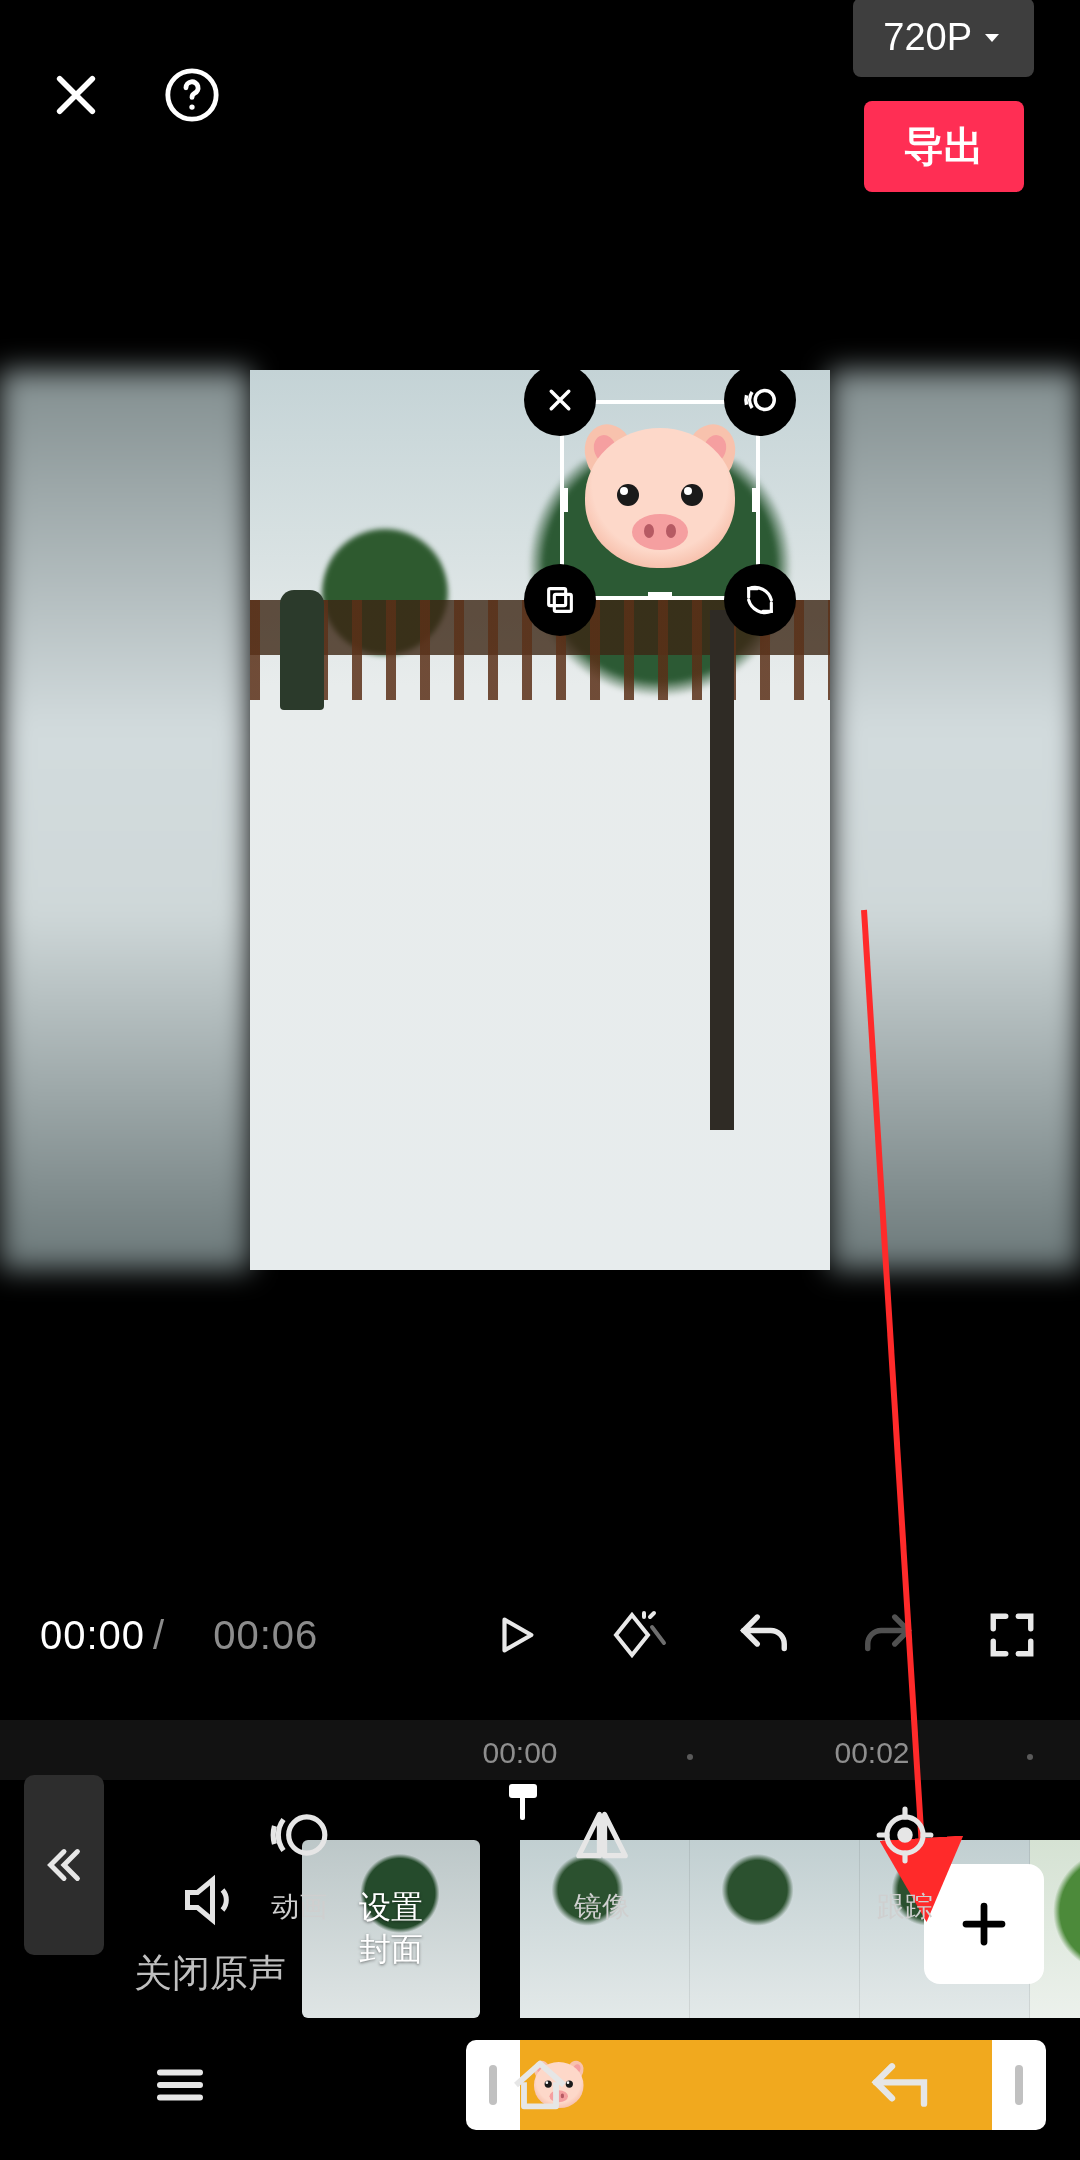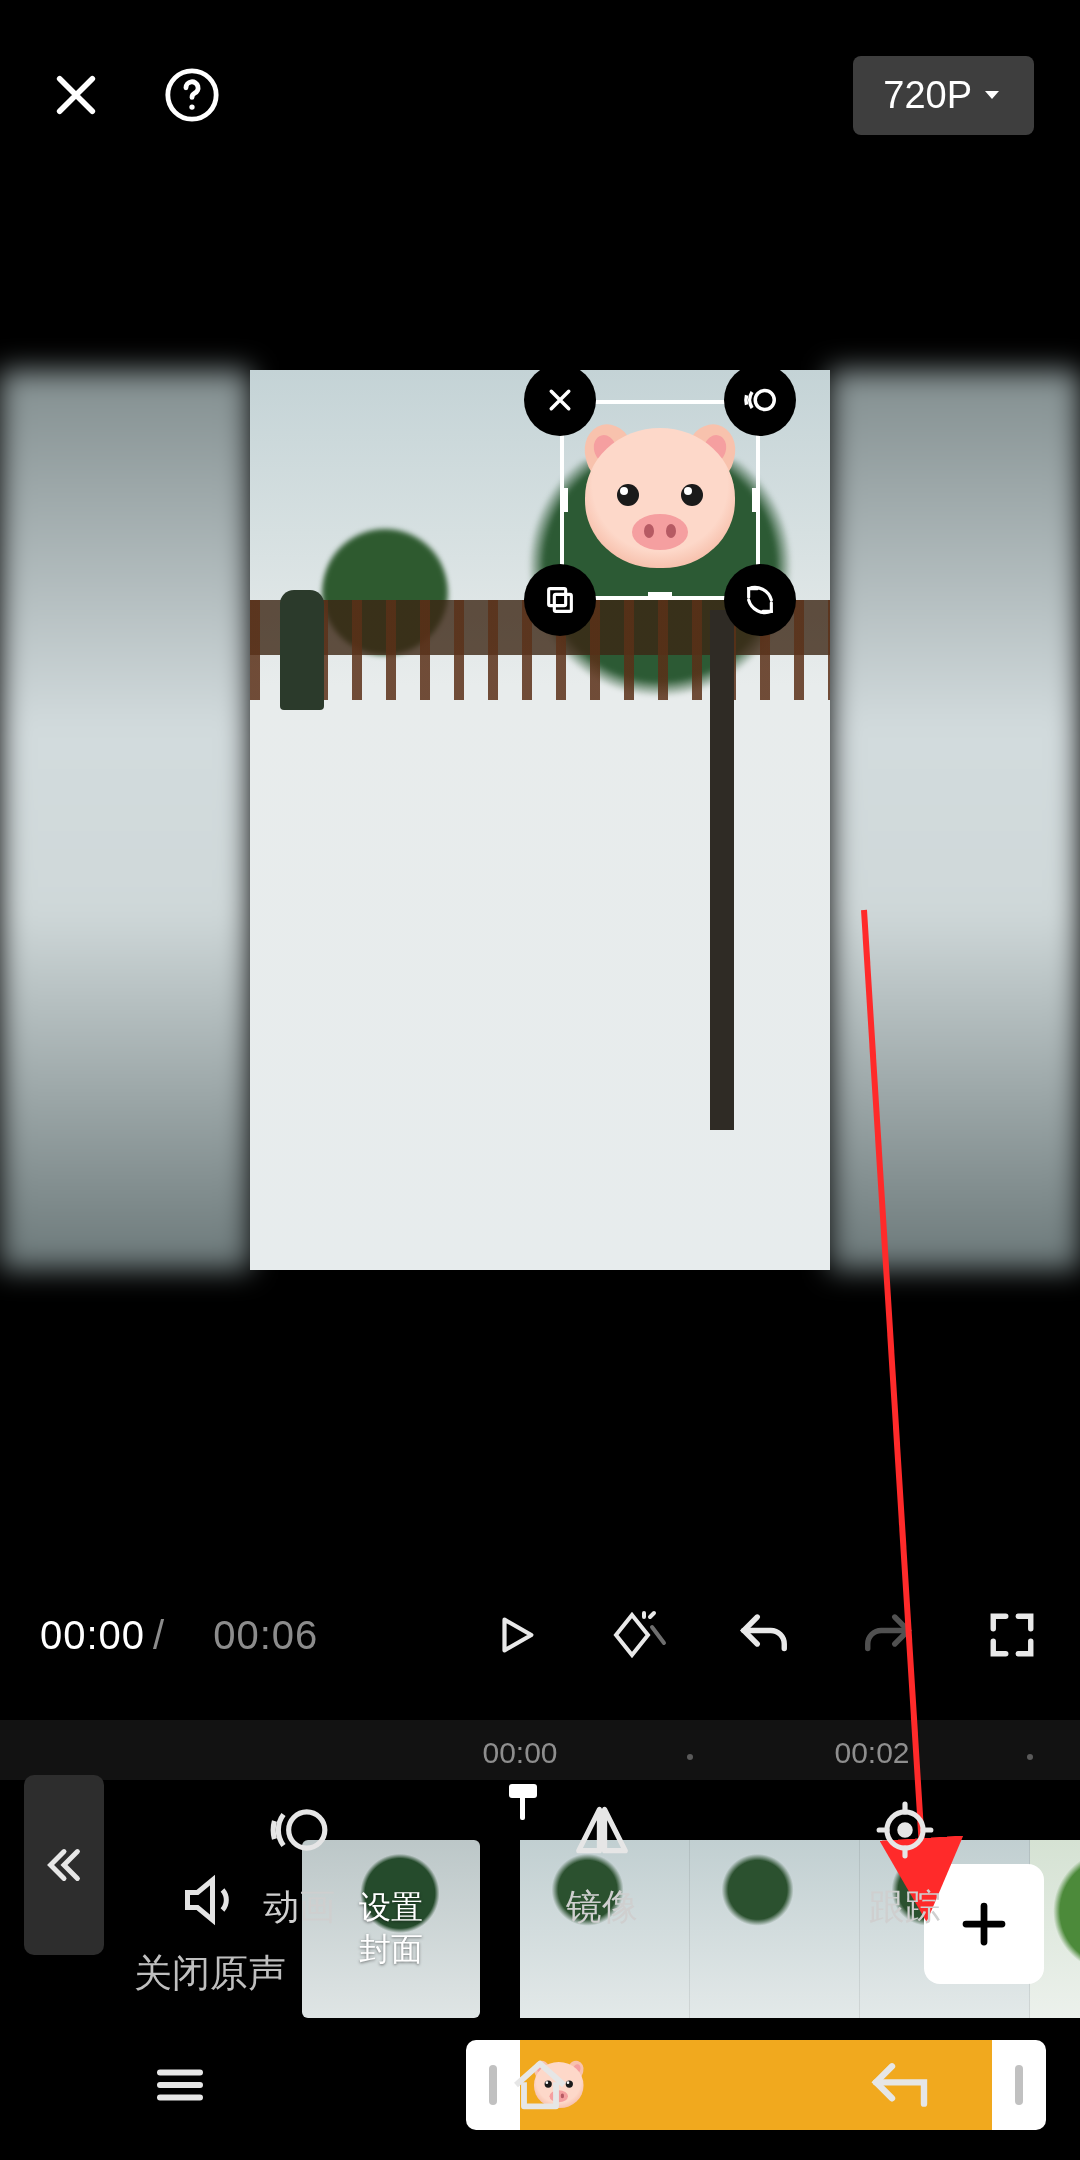--- a/index.html
+++ b/index.html
@@ -102,21 +102,21 @@
   .playhead{ position:absolute; left: 520px; top: 68px; bottom: -40px; width:5px; background:#fff; border-radius:2px;}
   .playhead::before{content:""; position:absolute; left:50%; top:-4px; transform:translateX(-50%); width:28px; height:14px; background:#fff; border-radius:3px;}
 
   
   .arrow-svg{ position:absolute; left:0; top:0; pointer-events:none; }
 
   
   .bot-tools{ position:absolute; left:0; right:0; bottom:190px; height: 210px; display:flex; align-items:center; padding: 0 24px 0 24px;}
   .back-chip{ width:80px; height:180px; background:#2d2d2d; border-radius:10px; display:flex; align-items:center; justify-content:center; margin-right: 44px; cursor:pointer;}
   .tool{ flex:1; display:flex; flex-direction:column; align-items:center; gap:22px; cursor:pointer;}
-  .tool-lbl{ color:#cfcfcf; font-size:36px;}
+  .tool-lbl{ color:#cfcfcf; font-size:28px;}
 
   
   .nav-bar{ position:absolute; left:0; right:0; bottom:0; height:150px; display:flex; align-items:center; justify-content:space-around;}
   .nav-ico{ width:80px; height:80px; display:flex; align-items:center; justify-content:center;}
 </style>
 </head>
 <body>
 
 <div class="top-bar">
   <div class="top-left">
@@ -132,20 +132,23 @@
           <circle cx="12" cy="17" r="1.1" fill="#fff" stroke="none"></circle>
         </svg>
     </div>
   </div>
   <div class="top-right">
     <div class="res-btn">
       <span>720P</span>
       <svg width="24" height="24" viewBox="0 0 24 24" fill="#fff">
           <path d="M5 8 L12 16 L19 8 Z"></path>
         </svg>
+    </div>
+    <div class="export-btn">
+      <span>导出</span>
     </div>
   </div>
 </div>
 
 <div class="preview">
   <div class="preview-bg-l"></div>
   <div class="preview-bg-r"></div>
   <div class="preview-center">
     <div class="tree-l"></div>
     <div class="tree-r"></div>

